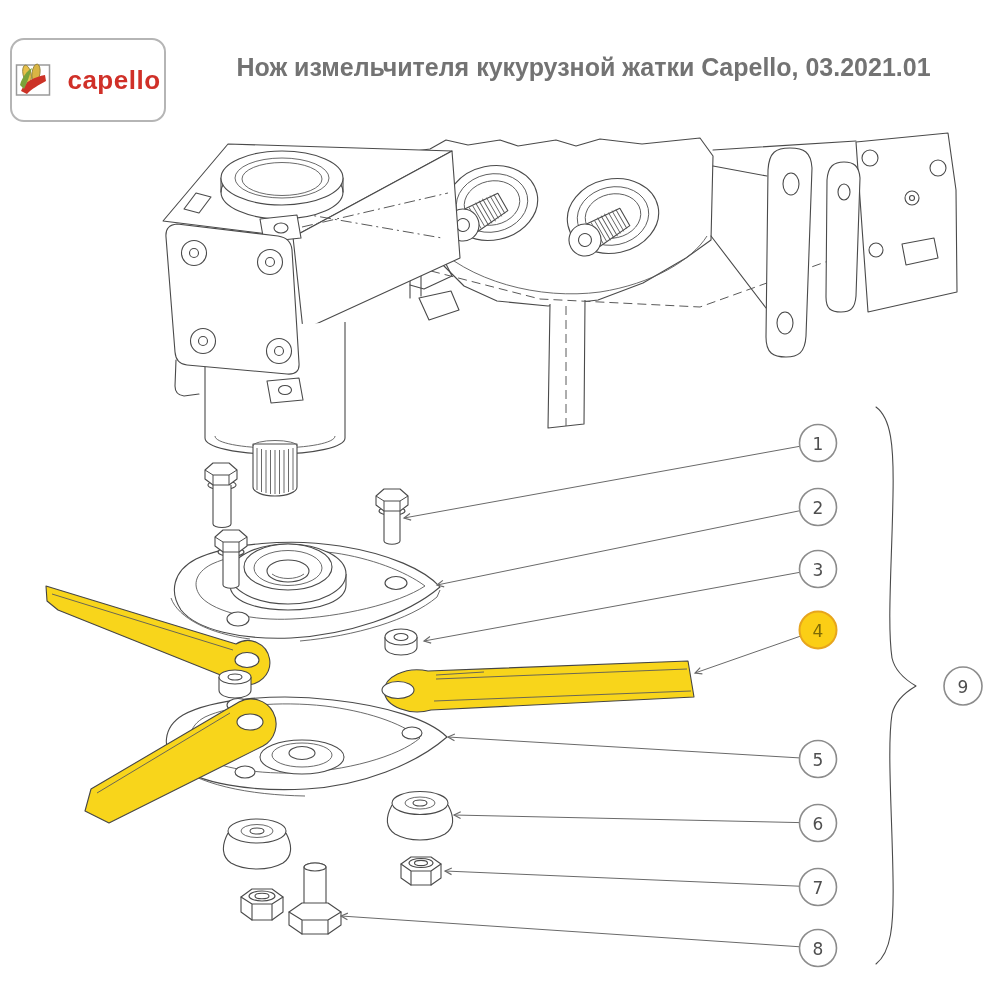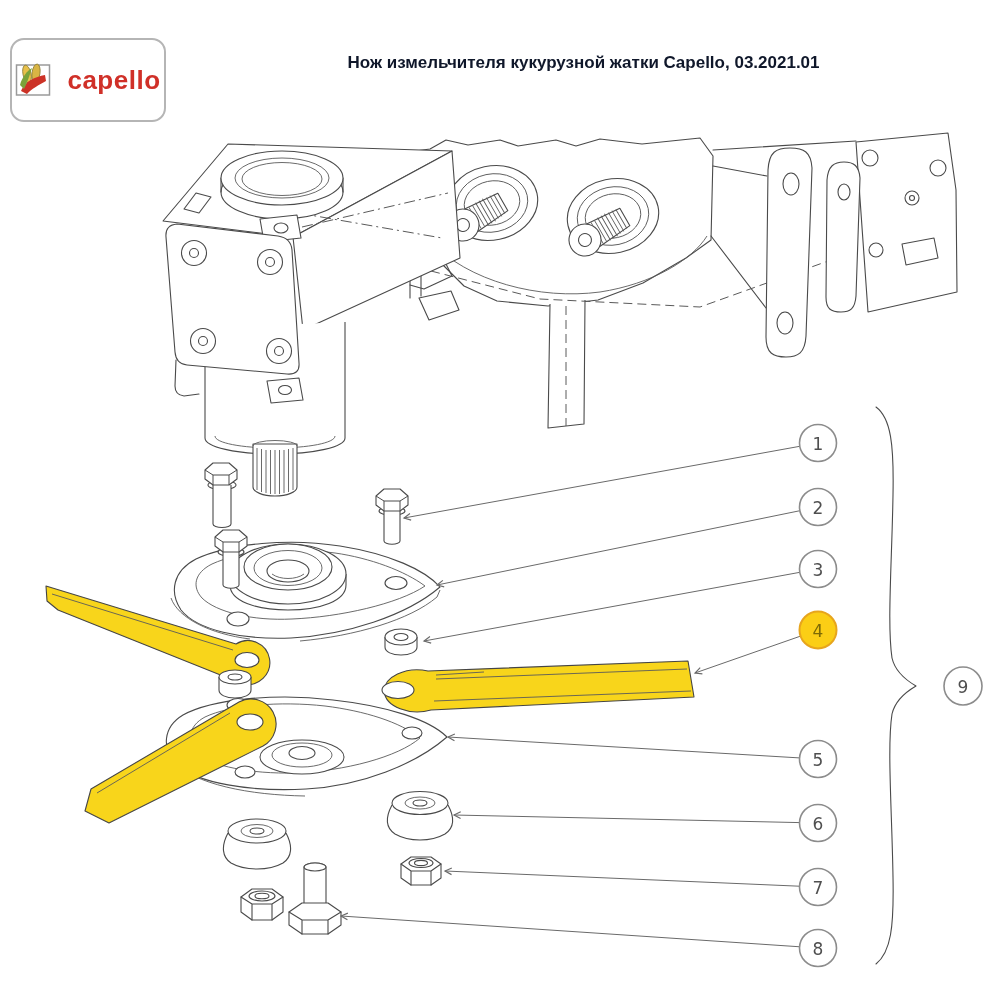--- a/index.html
+++ b/index.html
@@ -5,21 +5,21 @@
   html,body{margin:0;padding:0;background:#fff;}
   #page{position:relative;width:1000px;height:1000px;background:#fff;overflow:hidden;
         font-family:"Liberation Sans",sans-serif;}
   
   #logo-box{position:absolute;left:10px;top:38px;width:152px;height:80px;
             background:#fff;border:2px solid #b5b5b5;border-radius:14px;
             display:flex;align-items:center;justify-content:center;gap:6px;}
   #logo-text{color:#d03028;font-weight:800;font-size:26px;letter-spacing:.5px;
              font-family:"Liberation Sans",sans-serif;margin-left:8px;}
   #title{position:absolute;left:175px;right:8px;top:53px;text-align:center;
-         font-size:17px;font-weight:700;color:#0f172a;line-height:1.15;}
+         font-size:25px;font-weight:700;color:#737373;line-height:1.15;}
   
   #drawing{position:absolute;left:0;top:0;width:1000px;height:1000px;}
   .ln{fill:none;stroke:#4a4a4a;stroke-width:1.1;stroke-linejoin:round;stroke-linecap:round;}
   .wh{fill:#ffffff;stroke:#4a4a4a;stroke-width:1.1;stroke-linejoin:round;}
   .thin{fill:none;stroke:#5a5a5a;stroke-width:.9;}
   .dash{fill:none;stroke:#5a5a5a;stroke-width:1;stroke-dasharray:9 5;}
   .dashdot{fill:none;stroke:#5a5a5a;stroke-width:1;stroke-dasharray:11 4 2 4;}
   .yl{fill:#f8d51b;stroke:#454545;stroke-width:1.1;stroke-linejoin:round;}
   .ylh{fill:#ffffff;stroke:#454545;stroke-width:1.1;}
   .ldr{fill:none;stroke:#6a6a6a;stroke-width:1;}

